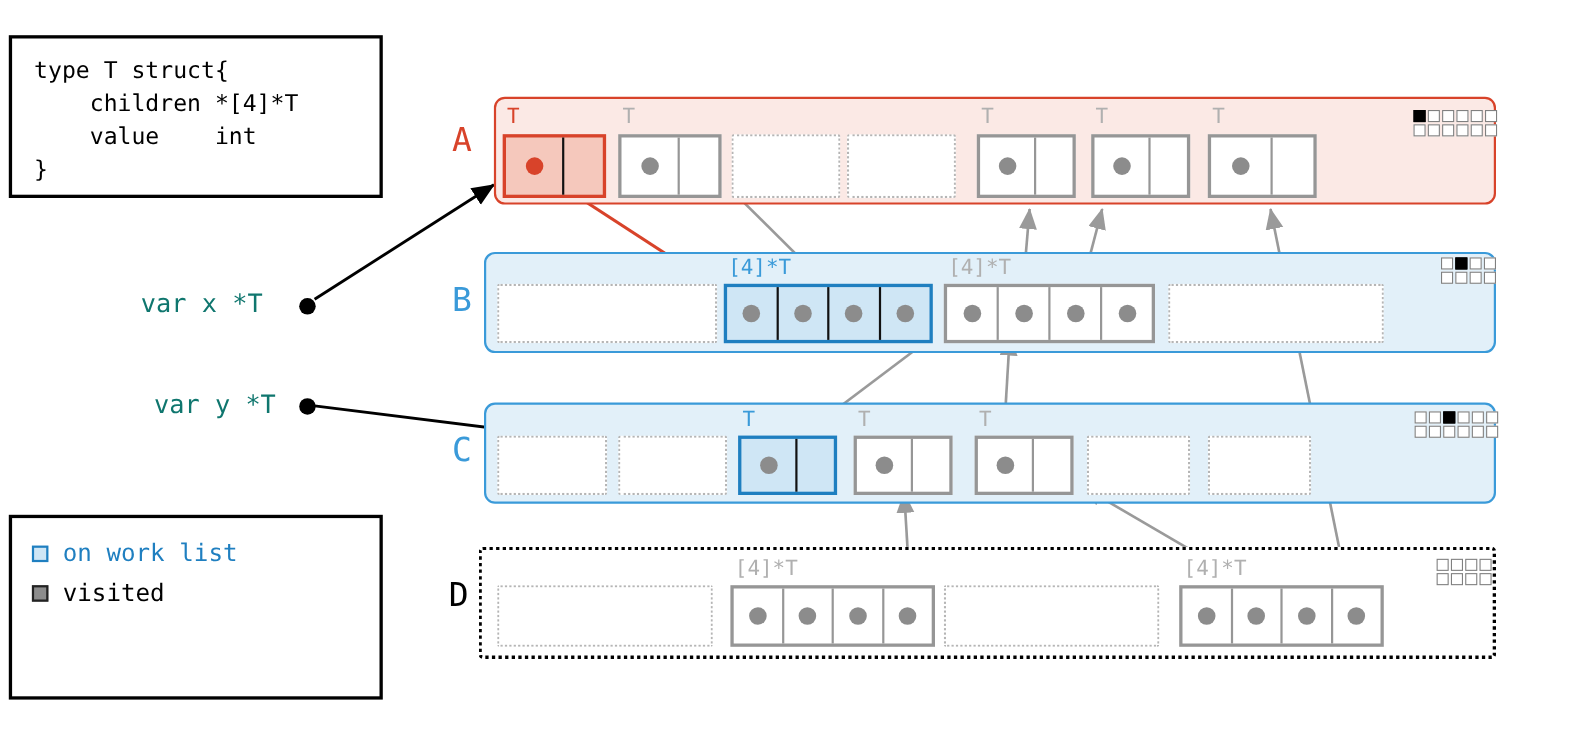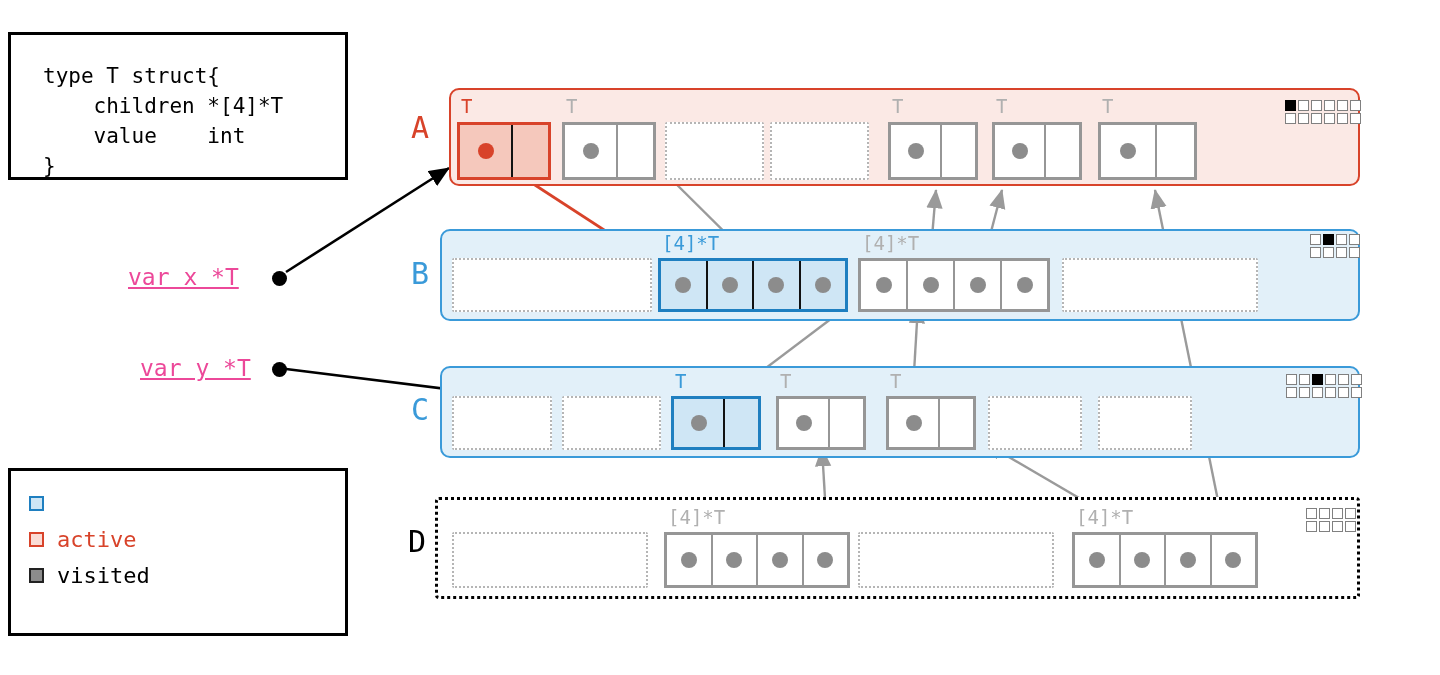--- a/index.html
+++ b/index.html
@@ -14,21 +14,21 @@
   #arrow-layer{pointer-events:none;}
 
   
   #code-box{
     position:absolute;left:8px;top:32px;width:340px;height:148px;
     border:3px solid #000;background:#fff;
     box-sizing:border-box;
     padding:10px 0 0 16px;
   }
   #code-box pre{
-    margin:16px;font-family:"DejaVu Sans Mono", monospace;
+    margin:4px;font-family:"DejaVu Sans Mono", monospace;
     font-size:21px;line-height:30px;color:#000;white-space:pre;
   }
 
   
   #legend{
     position:absolute;left:8px;top:468px;width:340px;height:168px;
     border:3px solid #000;background:#fff;box-sizing:border-box;
     padding:14px 0 0 18px;
   }
   .legend-row{display:flex;align-items:center;height:36px;}
@@ -42,21 +42,21 @@
   .lg-worklist .legend-sw{border-color:#1f7fc0;background:#cfe6f5;}
   .lg-worklist .legend-label{color:#1f7fc0;}
   .lg-active .legend-sw{border-color:#d8432a;background:#fadcd5;}
   .lg-active .legend-label{color:#d8432a;}
   .lg-visited .legend-sw{border-color:#222;background:#8c8c8c;}
   .lg-visited .legend-label{color:#000;}
 
   
   .var-label{
     position:absolute;font-size:23px;font-family:"DejaVu Sans Mono", monospace;
-    color:#ec4899;white-space:nowrap;text-decoration:underline;
+    color:#0f766e;white-space:nowrap;
   }
   #var-x{left:128px;top:264px;}
   #var-y{left:140px;top:355px;}
   .var-dot{
     position:absolute;width:15px;height:15px;border-radius:50%;background:#000;
   }
   #var-x-dot{left:272px;top:271px;}
   #var-y-dot{left:272px;top:362px;}
 
   
@@ -153,24 +153,21 @@
 <div id="code-box">
   <pre>type T struct{
     children *[4]*T
     value    int
 }</pre>
 </div>
 
 <div id="legend">
   <div class="legend-row lg-worklist">
     <span class="legend-sw"></span>
-  </div>
-  <div class="legend-row lg-active">
-    <span class="legend-sw"></span>
-    <span class="legend-label">active</span>
+    <span class="legend-label">on work list</span>
   </div>
   <div class="legend-row lg-visited">
     <span class="legend-sw"></span>
     <span class="legend-label">visited</span>
   </div>
 </div>
 
 <div class="var-label" id="var-x">var x *T</div>
 <div class="var-dot" id="var-x-dot"></div>
 <div class="var-label" id="var-y">var y *T</div>

